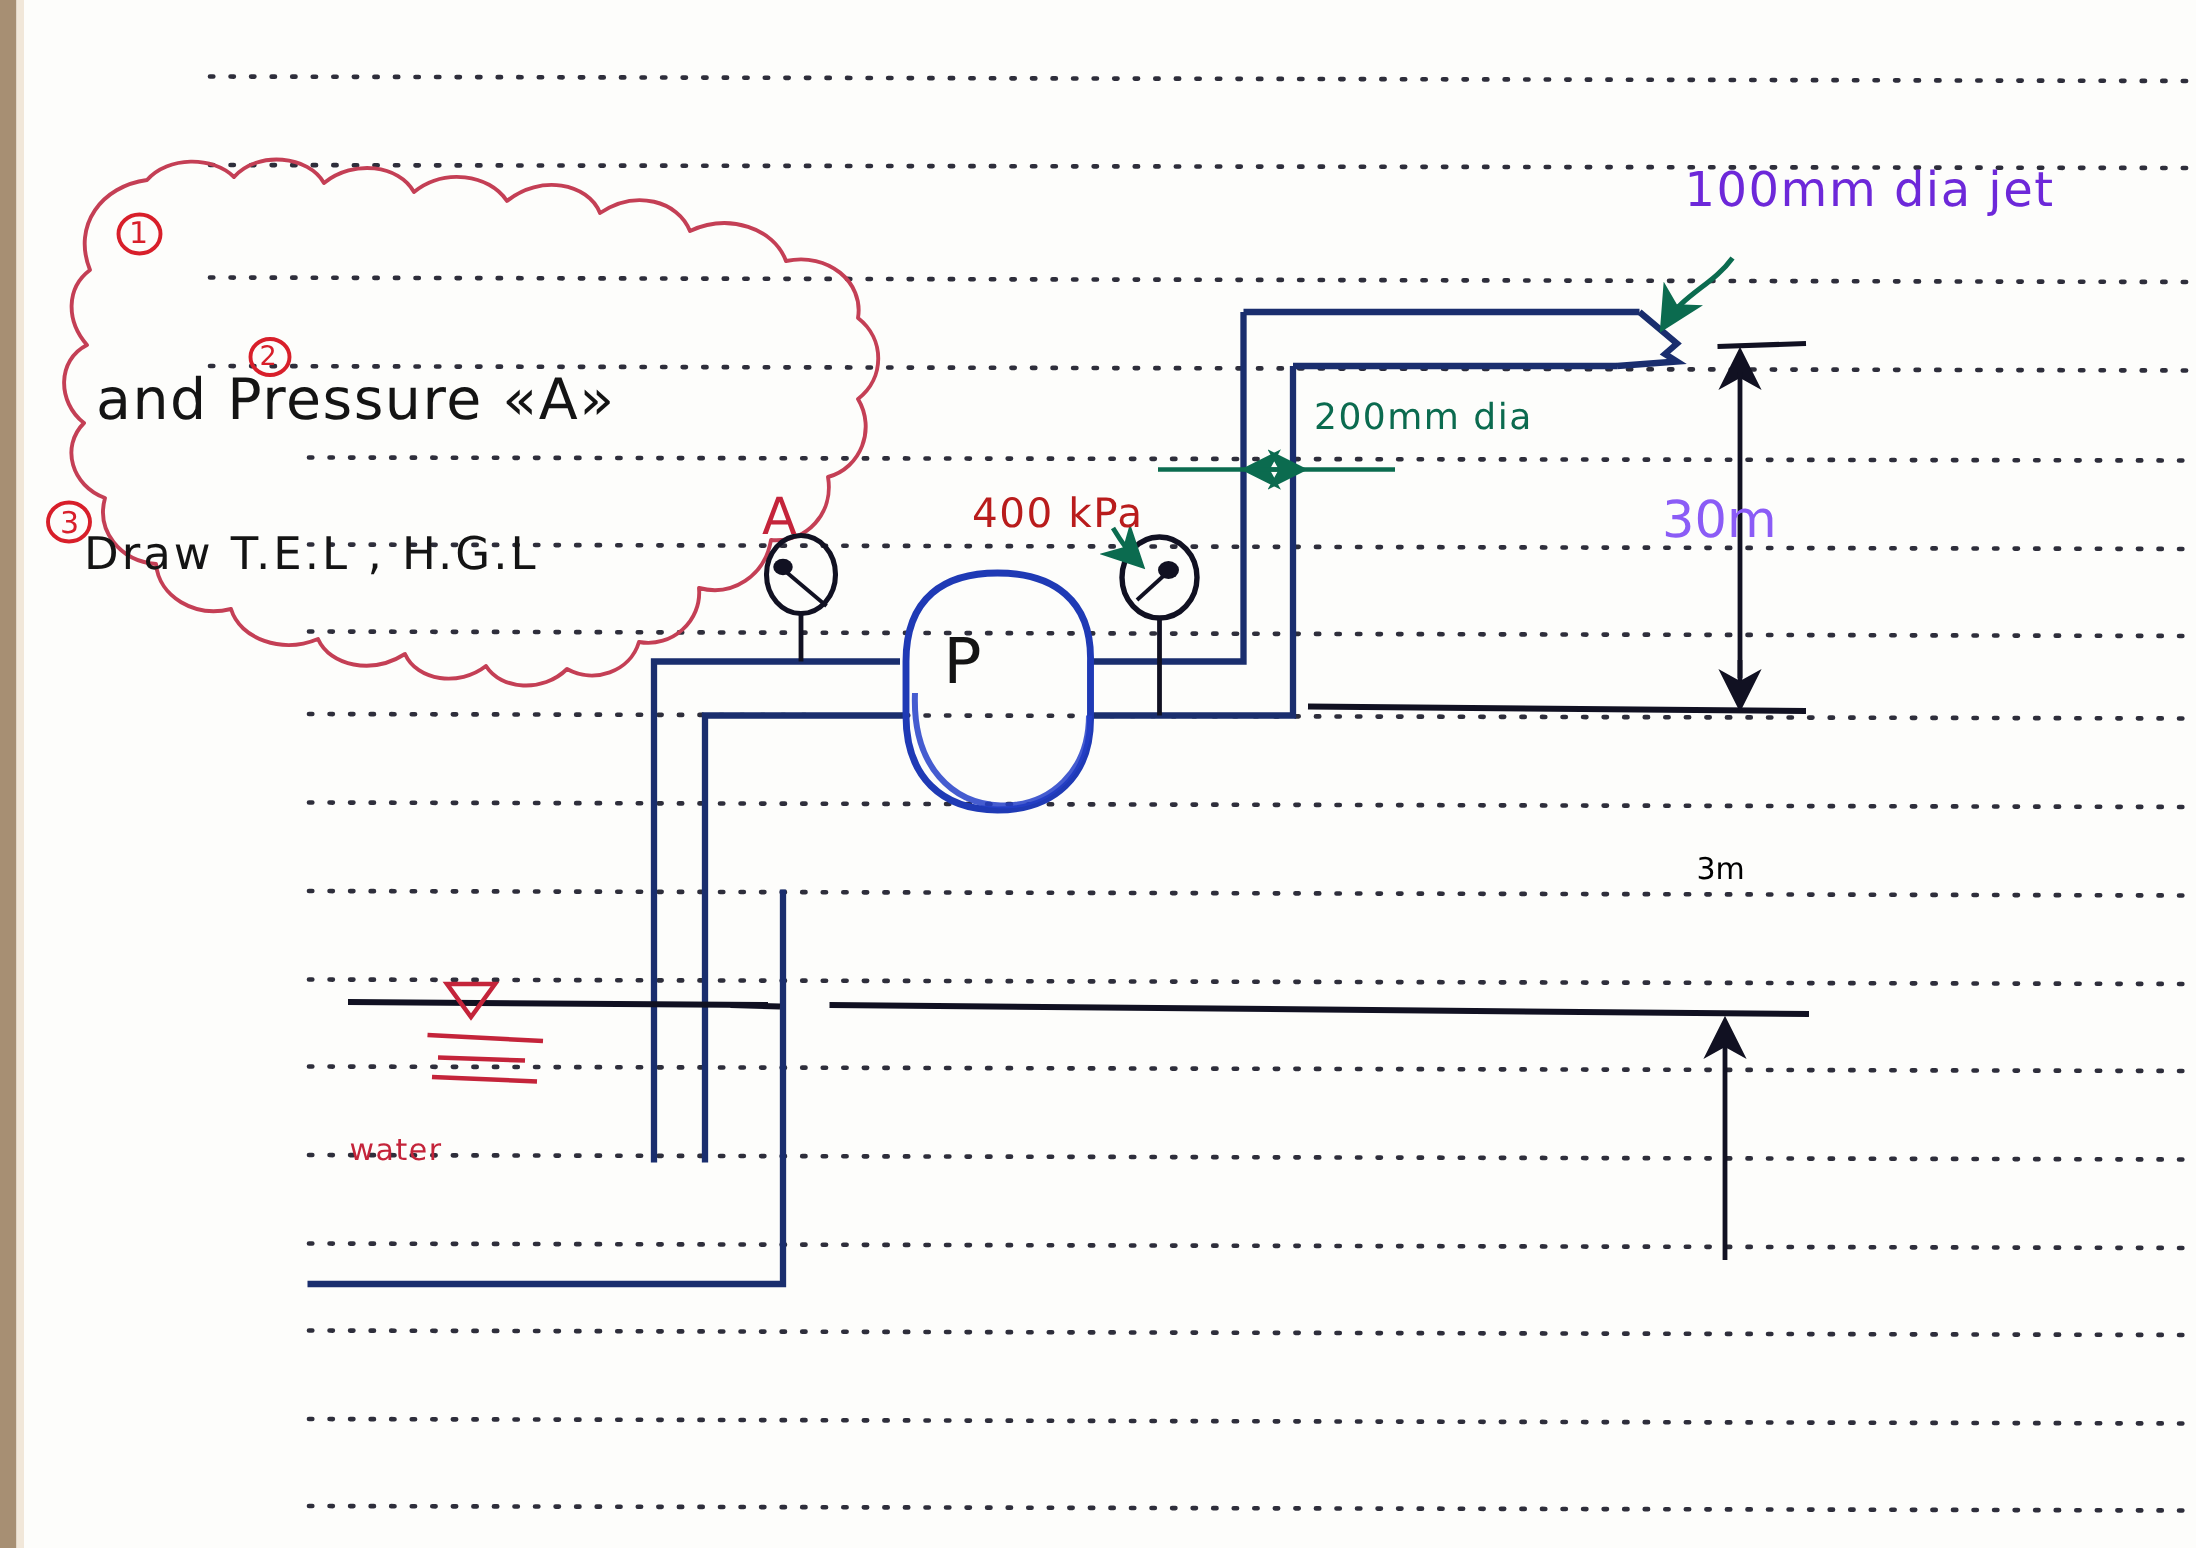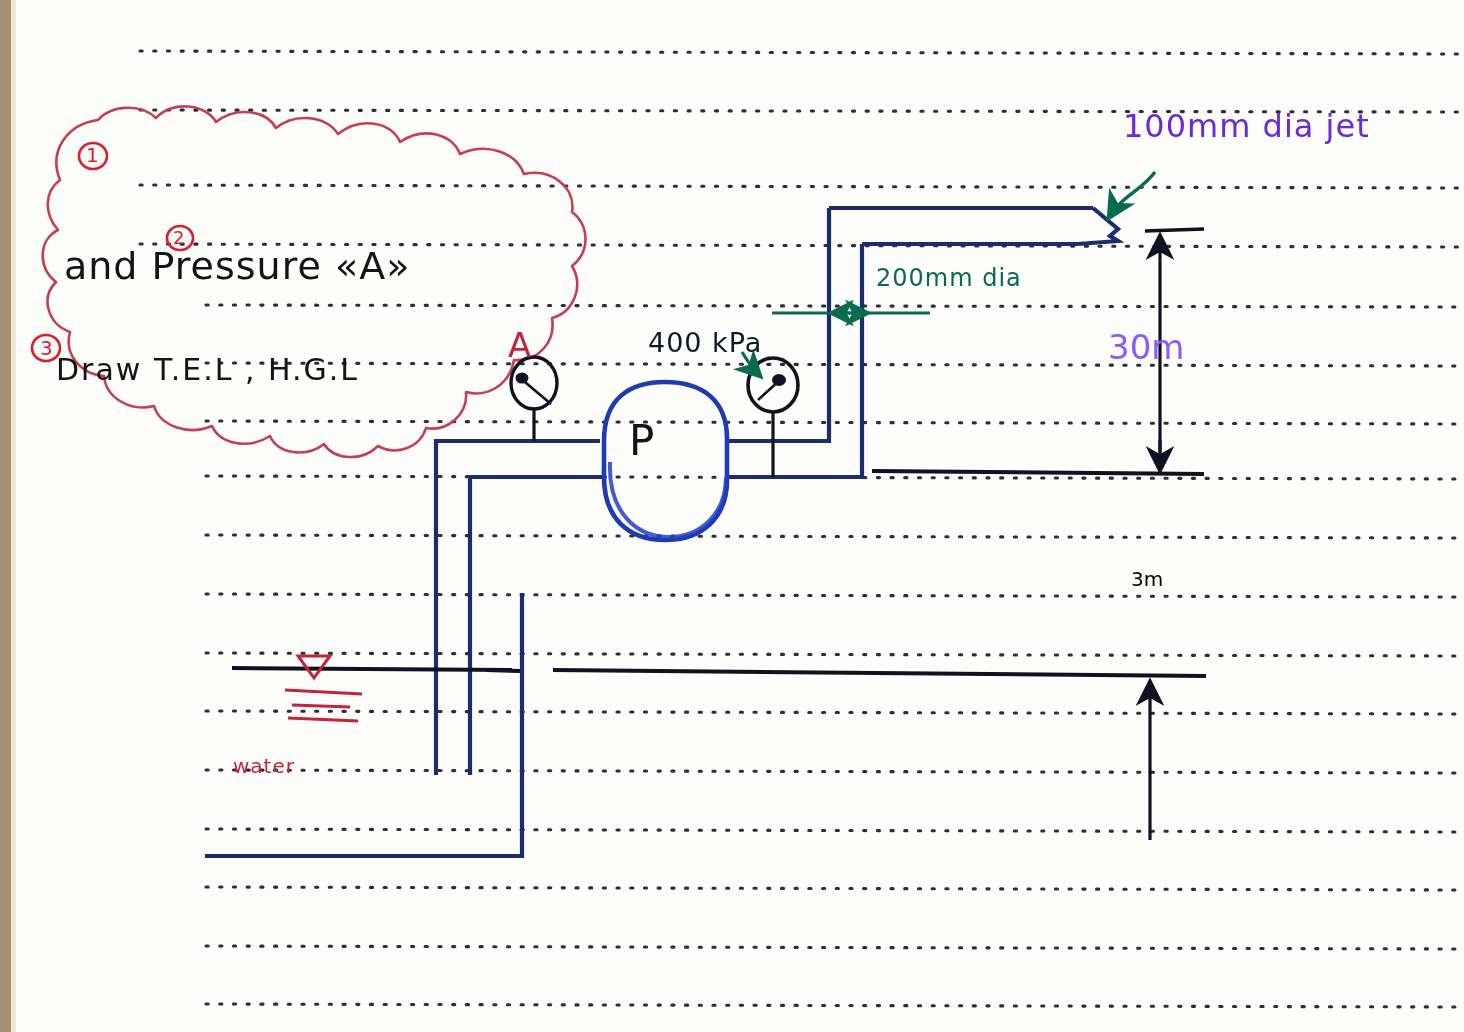--- a/index.html
+++ b/index.html
@@ -147,21 +147,21 @@
     <div class="hand" style="position:absolute;left:64px;top:244px;font-size:38px;color:#141414;letter-spacing:1px;">and Pressure «A»</div>
 
 
     <div class="hand" style="position:absolute;left:40px;top:336px;font-size:20px;color:#d81f2a;">3</div>
     <div class="hand" style="position:absolute;left:56px;top:352px;font-size:30px;color:#141414;letter-spacing:2px;">Draw T.E.L , H.G.L</div>
 
     <div class="hand" style="position:absolute;left:1078px;top:107px;font-size:32px;color:#6d28d9;letter-spacing:1px;margin-left:45px;">100mm dia jet</div>
 
     <div class="hand" style="position:absolute;left:876px;top:264px;font-size:24px;color:#0b6b4f;letter-spacing:1px;">200mm dia</div>
 
-    <div class="hand" style="position:absolute;left:648px;top:327px;font-size:27px;color:#0f172a;letter-spacing:1px;">400 kPa</div>
+    <div class="hand" style="position:absolute;left:648px;top:327px;font-size:27px;color:#b91c1c;letter-spacing:1px;">400 kPa</div>
 
     <div class="hand" style="position:absolute;left:1108px;top:327px;font-size:34px;color:#8b5cf6;">30m</div>
 
     <div class="hand" style="position:absolute;left:1131px;top:567px;font-size:20px;color:#000000;">3m</div>
 
     <div class="hand" style="position:absolute;left:508px;top:325px;font-size:34px;color:#c4243a;">A</div>
 
     <div class="hand" style="position:absolute;left:629px;top:416px;font-size:42px;color:#141414;">P</div>
 
     <div class="hand" style="position:absolute;left:233px;top:754px;font-size:20px;color:#c4243a;letter-spacing:1px;">water</div>

